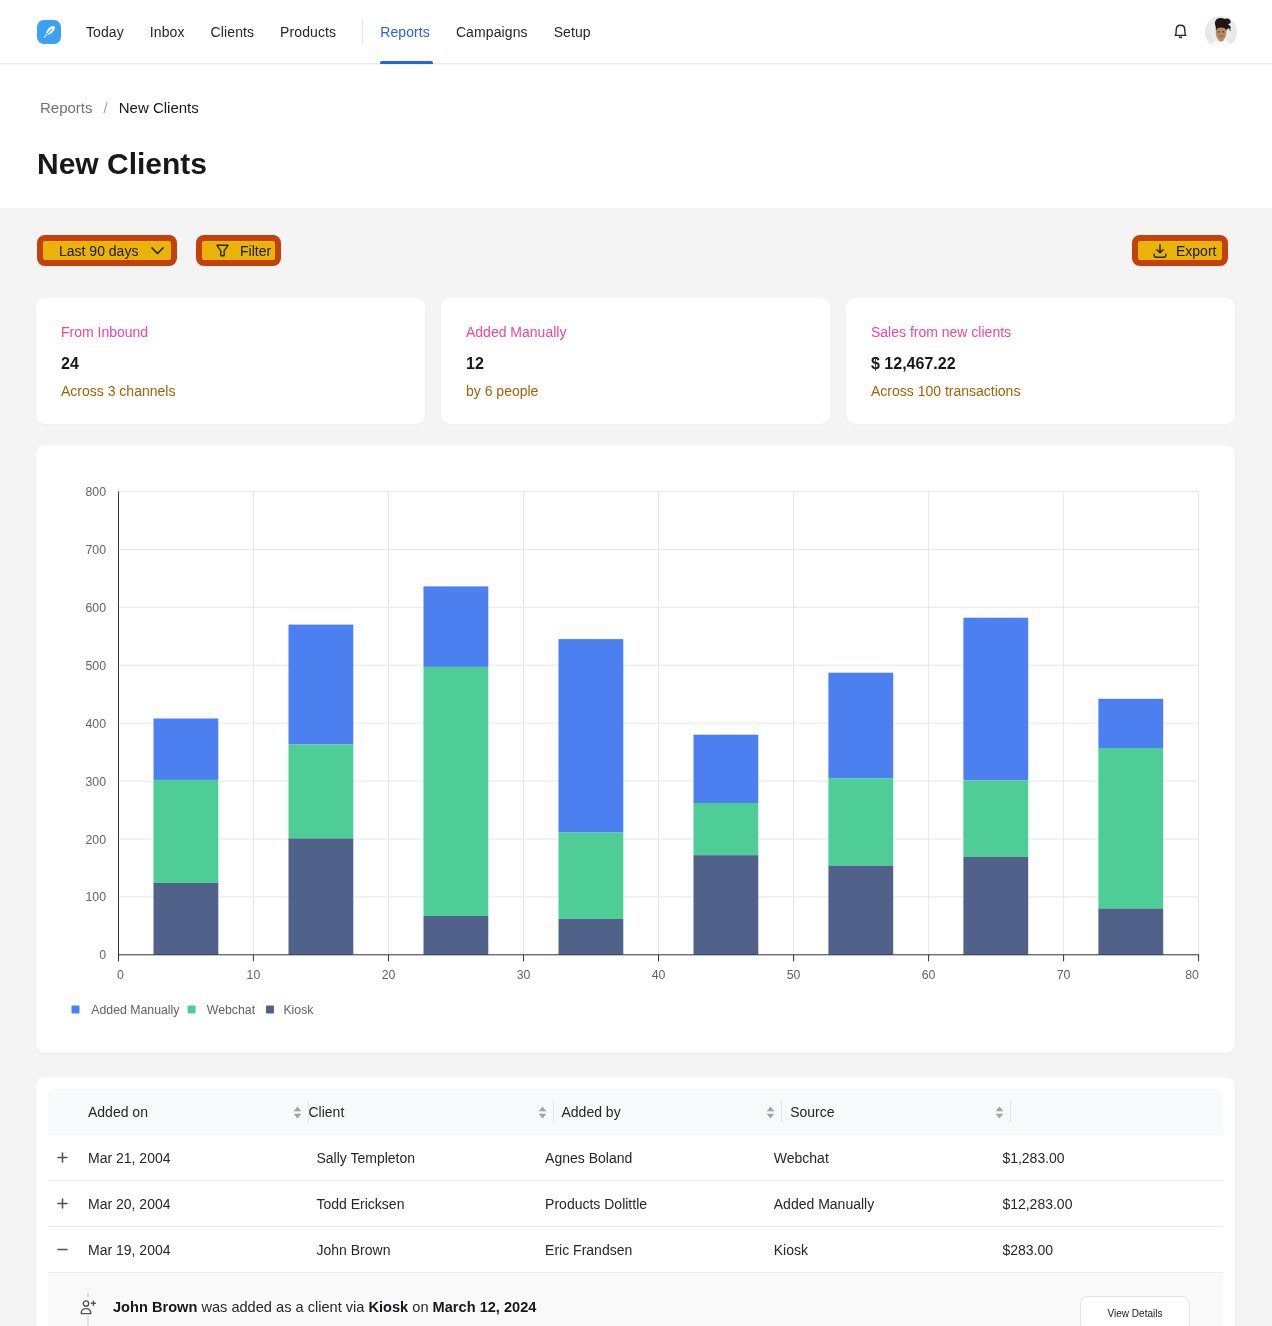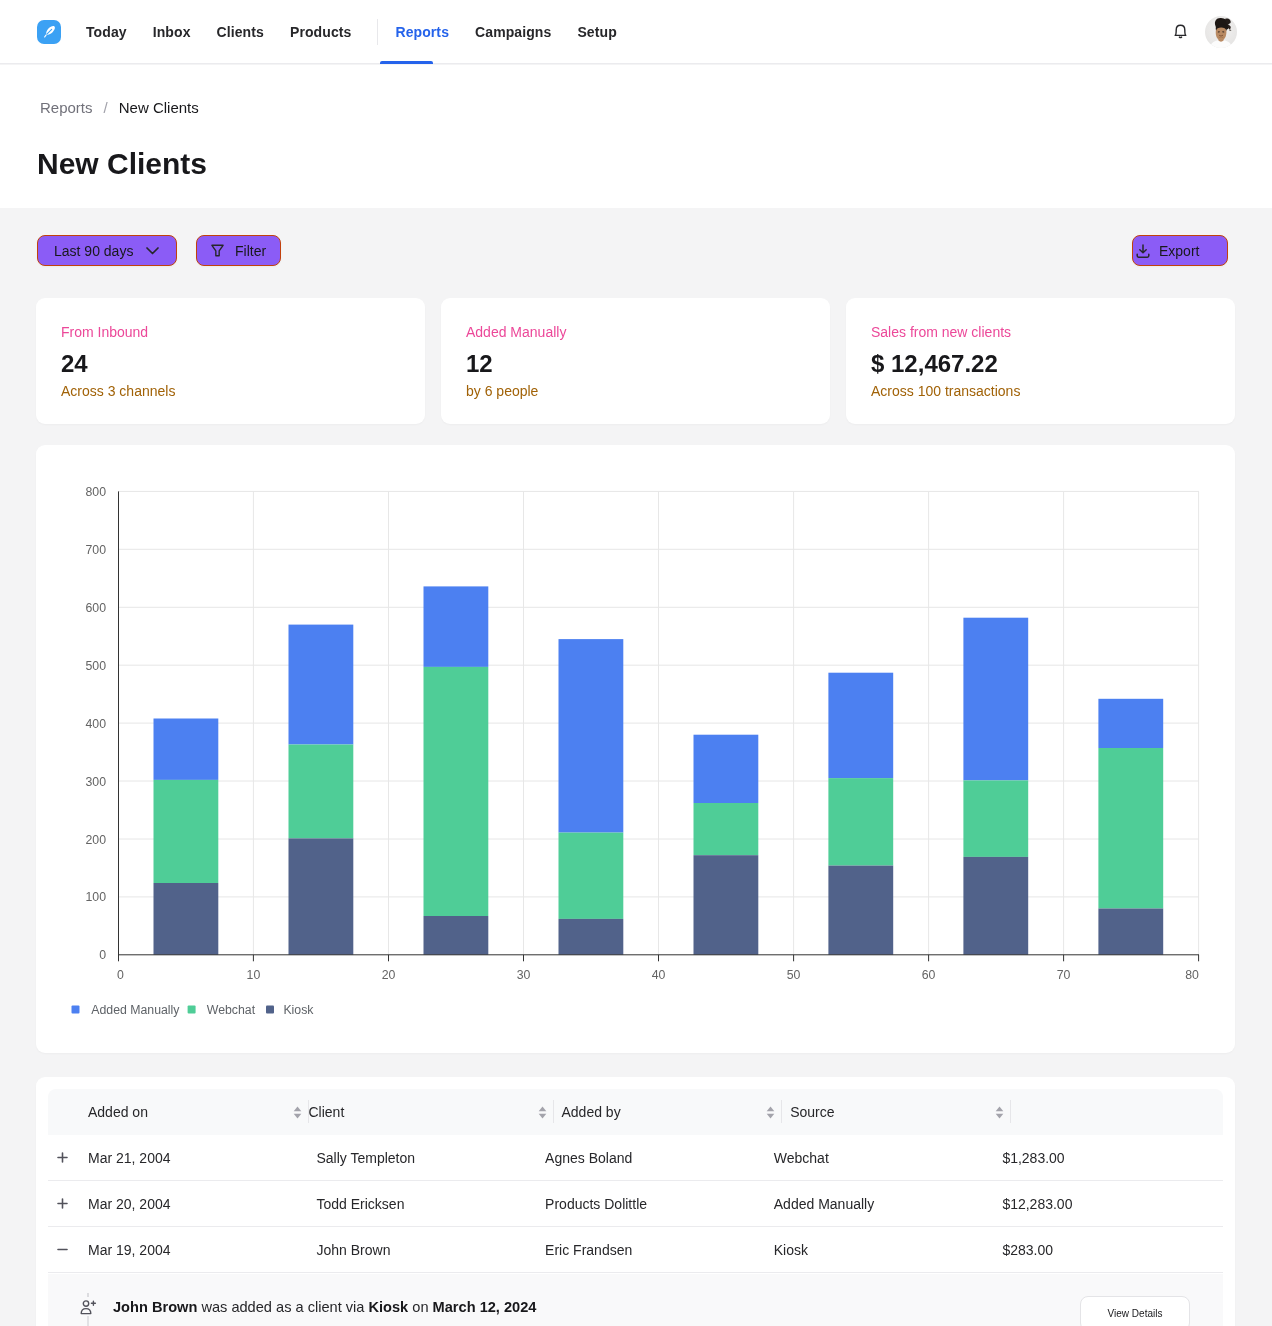--- a/index.html
+++ b/index.html
@@ -3,47 +3,47 @@
 <meta charset="utf-8">
 <style>
 *{margin:0;padding:0;box-sizing:border-box}
 html,body{width:1272px;height:1326px;overflow:hidden}
 body{background:#f4f4f5;font-family:"Liberation Sans",sans-serif;position:relative;-webkit-font-smoothing:antialiased}
 
 
 #topnav{position:absolute;left:0;top:0;width:1272px;height:64px;background:#fff;border-bottom:1px solid #ebebee}
 #logo{position:absolute;left:37px;top:20px;width:24px;height:24px;border-radius:7px;background:#3ba1f4;display:flex;align-items:center;justify-content:center}
 #navlinks{position:absolute;left:86px;top:0;height:63px;display:flex;align-items:center}
-#navlinks .nl{font-size:14px;font-weight:700;color:#27272a;margin-right:26px;letter-spacing:.1px}
+#navlinks .nl{font-size:14px;font-weight:400;color:#27272a;margin-right:26px;letter-spacing:.1px}
 #navlinks .sep{width:1px;height:26px;background:#e8e8eb;margin-right:17px}
 #navlinks .active{color:#2563eb;position:relative}
 #underline{position:absolute;left:380px;top:61px;width:53px;height:3px;background:#2563eb;border-radius:2px 2px 0 0}
 #bell{position:absolute;left:1174px;top:23px}
 #avatar{position:absolute;left:1205px;top:16px;width:32px;height:32px;border-radius:50%;overflow:hidden}
 
 
 #titlebar{position:absolute;left:0;top:65px;width:1272px;height:143px;background:#fff}
 #crumbs{position:absolute;left:40px;top:34px;font-size:15px;color:#71717a;display:flex}
 #crumbs .sl{color:#a1a1aa;margin:0 11px}
 #crumbs .cur{color:#18181b}
 #h1{position:absolute;left:37px;top:81px;font-size:30px;line-height:36px;font-weight:700;color:#18181b;letter-spacing:0}
 
 
-.btn{position:absolute;height:31px;background:#8b5cf6;border:1px solid #c2410c;border-radius:8px;display:flex;align-items:center;font-size:14px;color:#18181b;box-shadow:0 1px 2px rgba(0,0,0,.04)}
+.btn{position:absolute;height:31px;background:#eab308;border:6px solid #c2410c;border-radius:8px;display:flex;align-items:center;font-size:14px;color:#18181b;box-shadow:0 1px 2px rgba(0,0,0,.04)}
 #btn-range{left:37px;top:235px;width:140px;padding-left:16px}
 #btn-range svg{margin-left:13px}
 #btn-filter{left:196px;top:235px;width:85px;padding-left:14px}
 #btn-filter svg{margin-right:11px}
-#btn-export{left:1132px;top:235px;width:96px;padding-left:3px}
+#btn-export{left:1132px;top:235px;width:96px;padding-left:15px}
 #btn-export svg{margin-right:9px}
 
 
 .card{position:absolute;top:298px;width:389px;height:126px;background:#fff;border-radius:9px;padding:24px 25px;box-shadow:0 1px 2px rgba(0,0,0,.03)}
 .card .lb{font-size:14px;line-height:20px;color:#ec4899}
-.card .val{font-size:24px;line-height:30px;font-weight:700;color:#18181b;margin-top:7px}
+.card .val{font-size:16px;line-height:30px;font-weight:700;color:#18181b;margin-top:7px}
 .card .sub{font-size:14px;line-height:20px;color:#a16207;margin-top:2px}
 #card1{left:36px}#card2{left:441px}#card3{left:846px}
 
 
 #chartcard{position:absolute;left:36px;top:445px;width:1199px;height:608px;background:#fff;border-radius:9px;box-shadow:0 1px 2px rgba(0,0,0,.03)}
 
 
 #tablecard{position:absolute;left:36px;top:1077px;width:1199px;height:249px;background:#fff;border-radius:9px 9px 0 0;box-shadow:0 1px 2px rgba(0,0,0,.03);overflow:hidden}
 #thead{position:absolute;left:12px;top:12px;width:1175px;height:46px;background:#f8f9fa;border-radius:8px 8px 0 0;display:flex;align-items:center}
 .hc{position:relative;height:46px;display:flex;align-items:center;font-size:14px;font-weight:500;color:#27272a}

